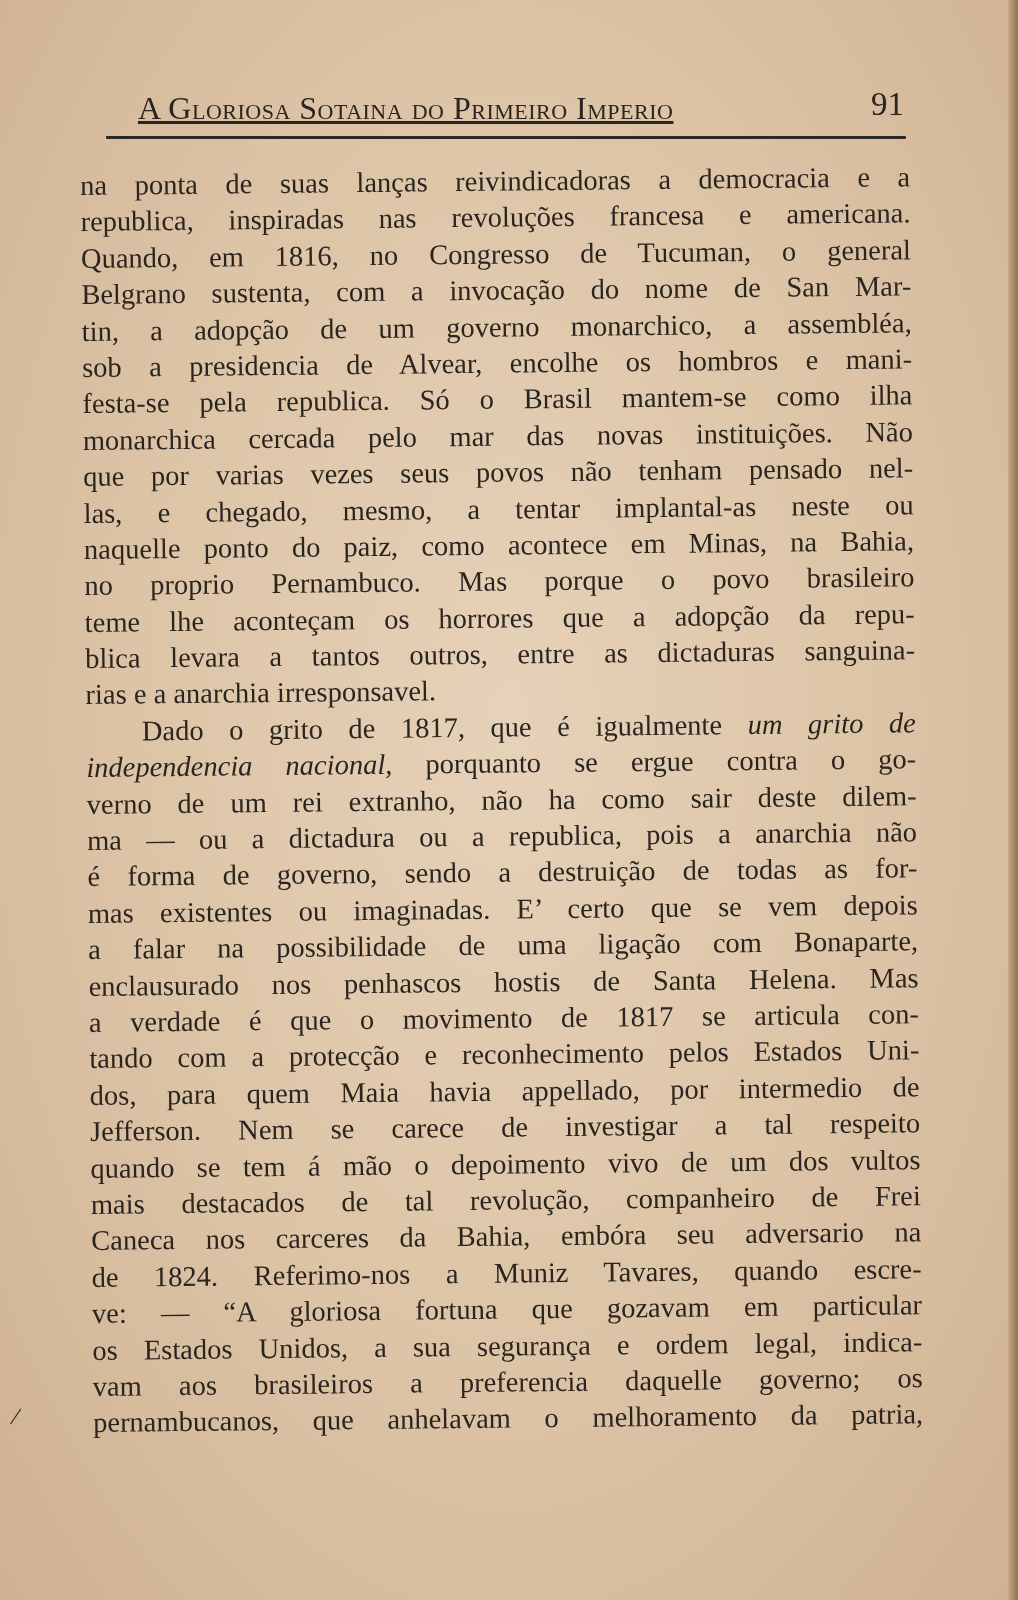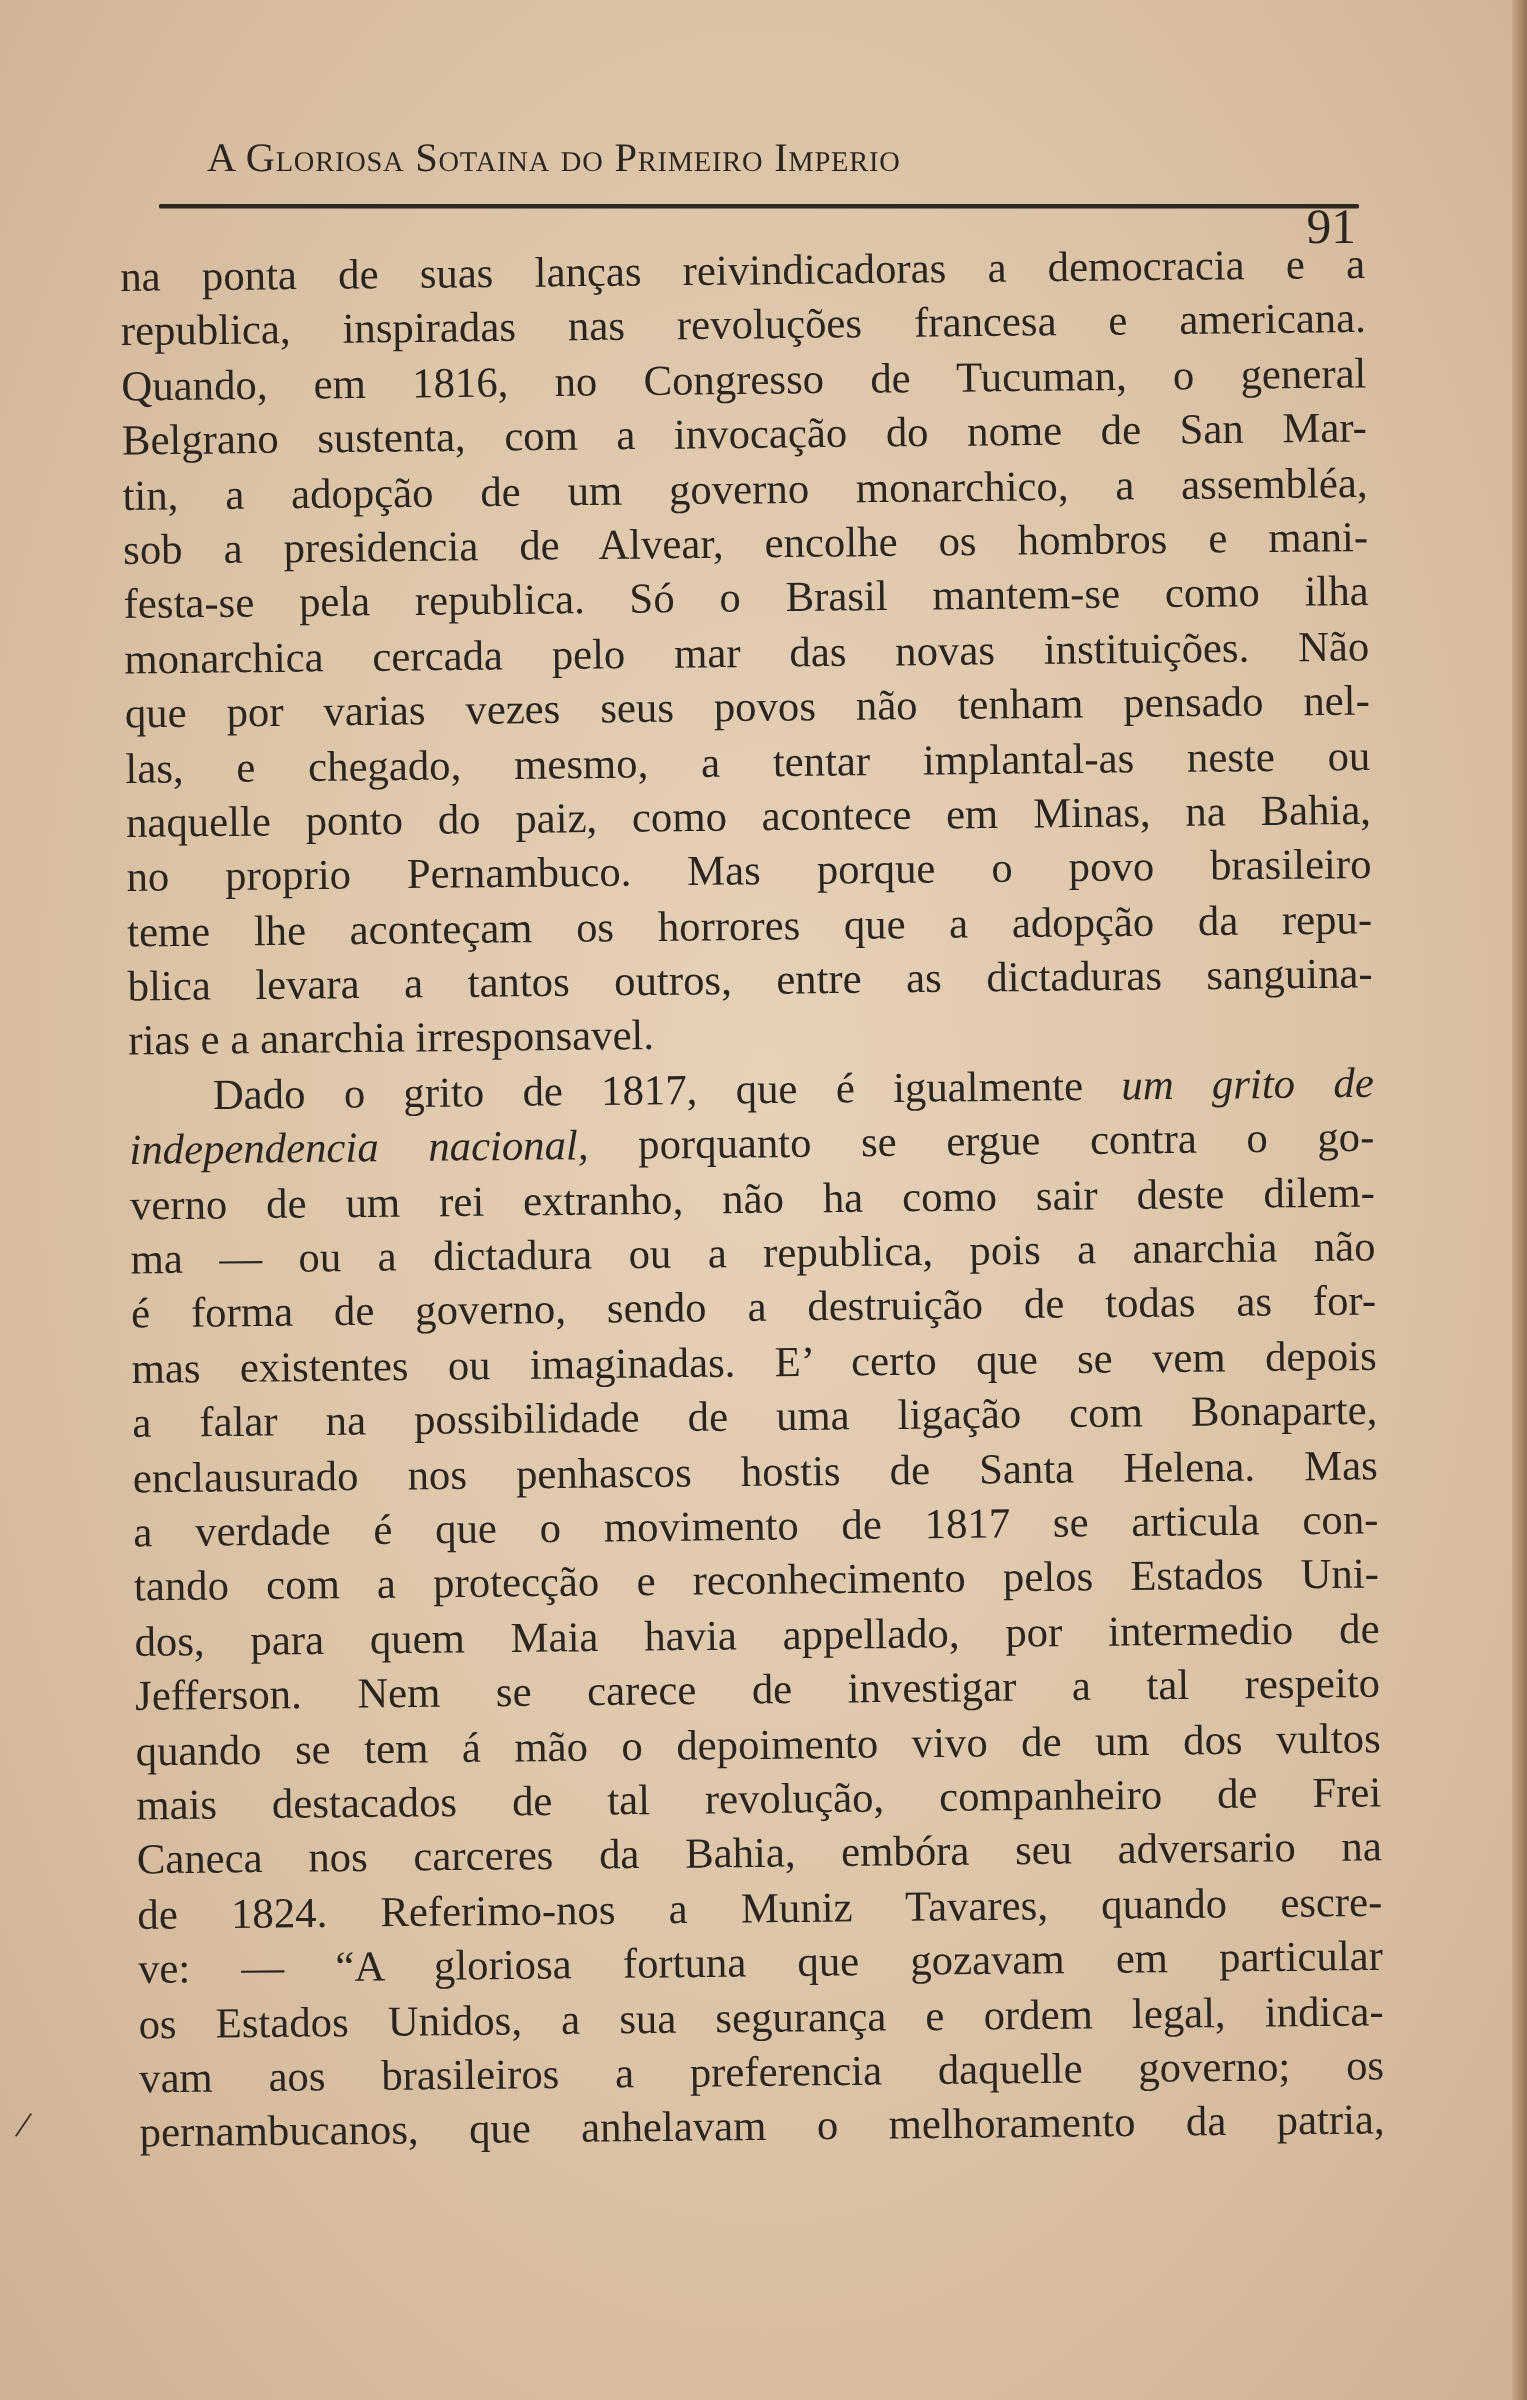--- a/index.html
+++ b/index.html
@@ -34,31 +34,31 @@
       top: 86px;
       width: 800px;
       height: 50px;
       font-family: "Liberation Serif", "DejaVu Serif", serif;
       color: #2a2520;
     }
     .running-title {
       position: absolute;
       left: 30px;
       top: 4px;
-      font-size: 27px;
+      font-size: 32px;
       letter-spacing: 0.5px;
       font-variant: small-caps;
       white-space: nowrap;
+      text-decoration: underline;
     }
     .page-number {
       position: absolute;
       right: 4px;
       top: 0px;
       font-size: 33px;
-      margin-top: 48px;
     }
     .head-rule {
       position: absolute;
       left: 106px;
       top: 136px;
       width: 800px;
       height: 3px;
       background: #2e2823;
       border-radius: 1px;
     }

